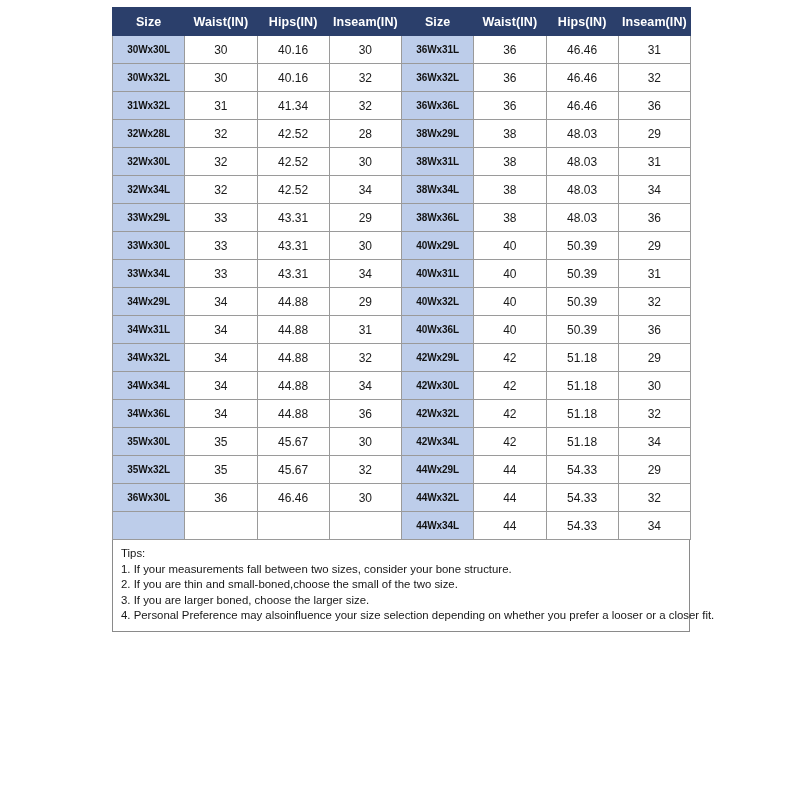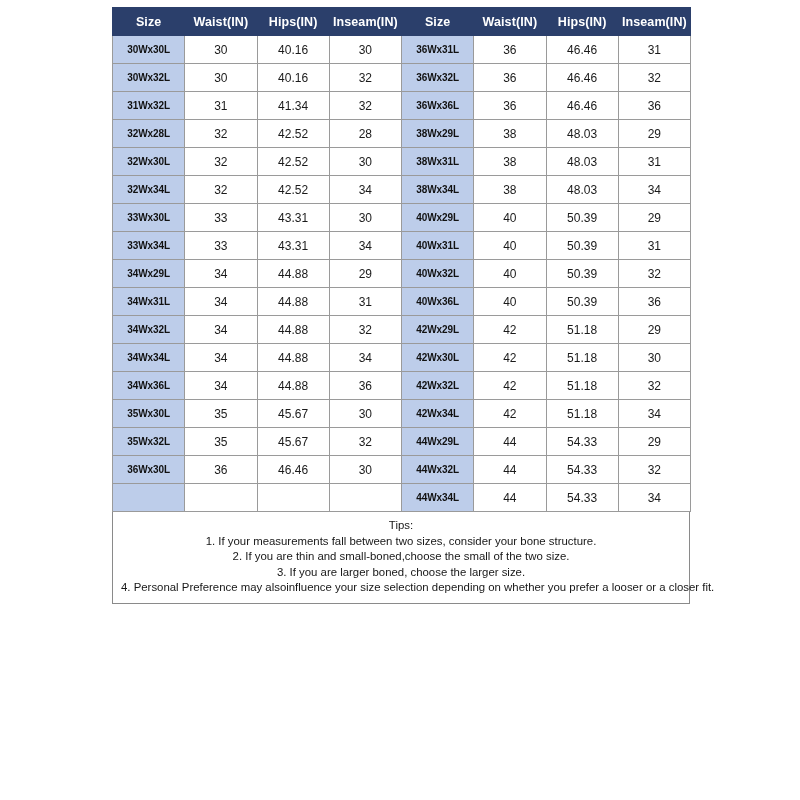--- a/index.html
+++ b/index.html
@@ -71,21 +71,20 @@
     font-size: 12px;
   }
 
   .tips-box {
     border: 1px solid #8a8a8a;
     border-top: none;
     background: #ffffff;
     box-sizing: border-box;
     width: 578px;
     padding: 6px 8px 7px 8px;
-    text-align: center;
   }
 
   .tips-line {
     font-size: 11.4px;
     color: #171717;
     line-height: 15.6px;
     white-space: nowrap;
   }
 </style>
 </head>
@@ -171,20 +170,30 @@
           <td class="size-cell">32Wx34L</td>
           <td class="val-cell">32</td>
           <td class="val-cell">42.52</td>
           <td class="val-cell">34</td>
           <td class="size-cell">38Wx34L</td>
           <td class="val-cell">38</td>
           <td class="val-cell">48.03</td>
           <td class="val-cell">34</td>
         </tr>
         <tr>
+          <td class="size-cell">33Wx29L</td>
+          <td class="val-cell">33</td>
+          <td class="val-cell">43.31</td>
+          <td class="val-cell">29</td>
+          <td class="size-cell">38Wx36L</td>
+          <td class="val-cell">38</td>
+          <td class="val-cell">48.03</td>
+          <td class="val-cell">36</td>
+        </tr>
+        <tr>
           <td class="size-cell">33Wx30L</td>
           <td class="val-cell">33</td>
           <td class="val-cell">43.31</td>
           <td class="val-cell">30</td>
           <td class="size-cell">40Wx29L</td>
           <td class="val-cell">40</td>
           <td class="val-cell">50.39</td>
           <td class="val-cell">29</td>
         </tr>
         <tr>

